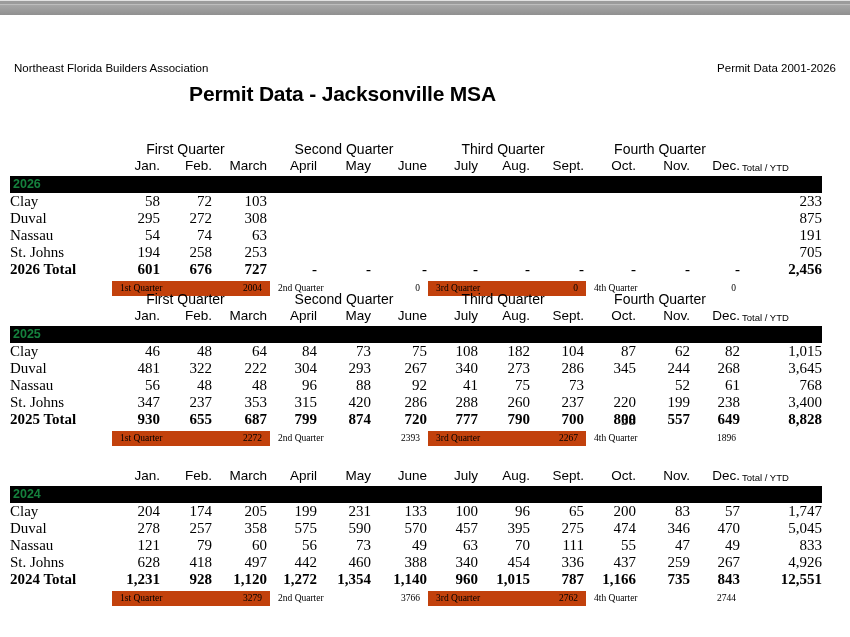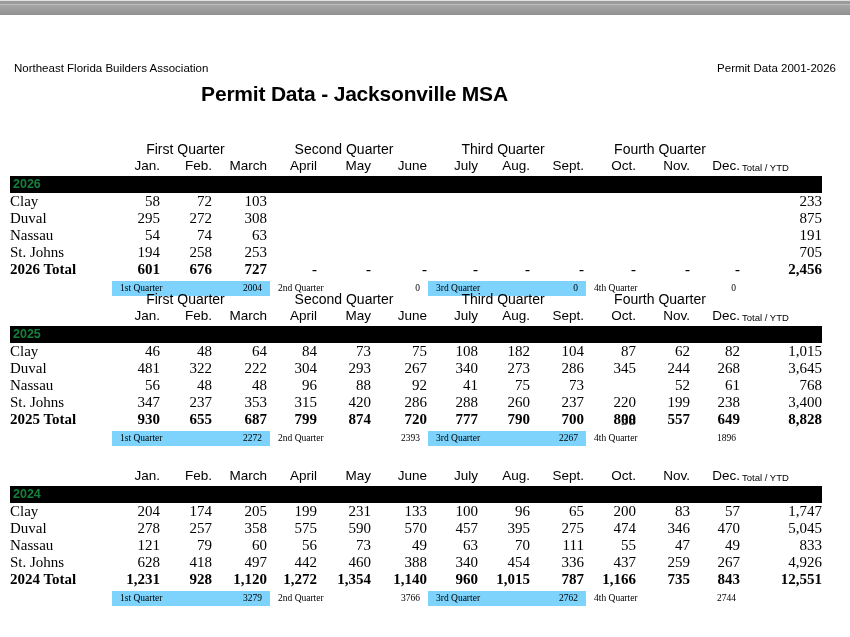--- a/index.html
+++ b/index.html
@@ -51,21 +51,21 @@
     height: 16px;
     font-family: "Liberation Sans", sans-serif;
     font-size: 11.5px;
     color: #000;
   }
   .masthead .left { position: absolute; left: 0; top: 0; }
   .masthead .right { position: absolute; right: 0; top: 0; }
 
   .doc-title {
     position: absolute;
-    left: 16px; top: 66px;
+    left: 4px; top: 66px;
     width: 677px;
     text-align: center;
     font-family: "Liberation Sans", sans-serif;
     font-weight: bold;
     font-size: 21px;
     letter-spacing: -0.2px;
     color: #000;
   }
 
   
@@ -141,21 +141,21 @@
     font-family: "Liberation Serif", serif;
     font-size: 9.5px;
     color: #000;
   }
   .qcell {
     position: absolute;
     top: 0;
     height: 15px;
     box-sizing: border-box;
   }
-  .qcell.shaded { background: #7dd3fc; }
+  .qcell.shaded { background: #c2410c; }
   .qcell .qn {
     position: absolute;
     left: 8px; top: 2px;
     white-space: nowrap;
   }
   .qcell .qv {
     position: absolute;
     right: 8px; top: 2px;
     white-space: nowrap;
   }

